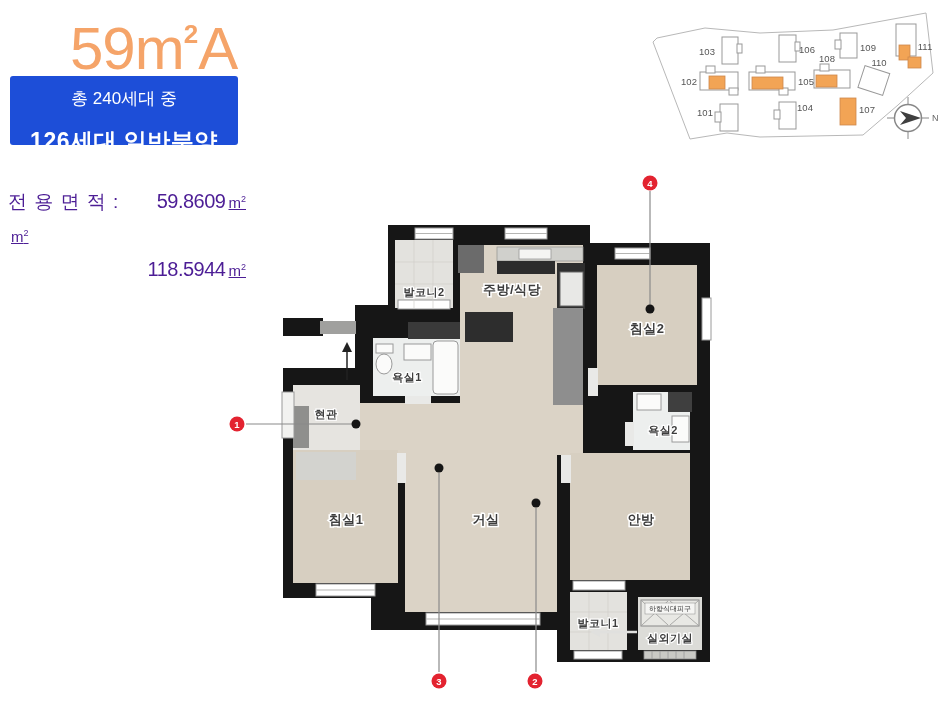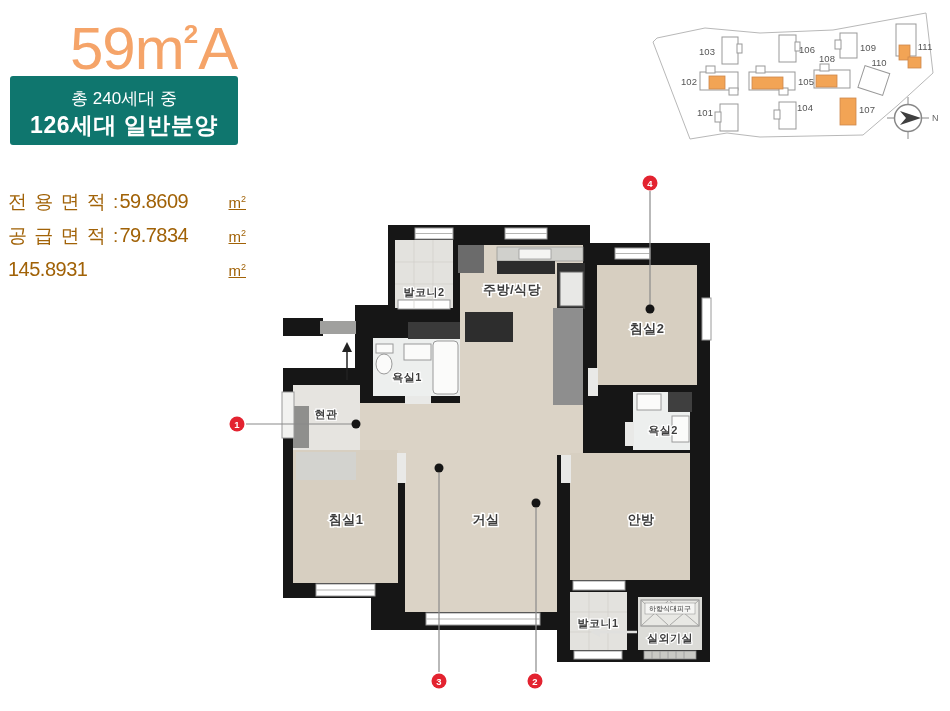--- a/index.html
+++ b/index.html
@@ -5,28 +5,28 @@
   html,body{margin:0;padding:0;background:#ffffff;}
   body{width:950px;height:711px;position:relative;overflow:hidden;
        font-family:"Liberation Sans","DejaVu Sans",sans-serif;}
   .scene{position:absolute;left:0;top:0;}
 
   
   .plan-title{position:absolute;left:36px;top:2px;color:#f5a469;
               font-size:60px;font-weight:500;letter-spacing:-1px;line-height:64px;margin-left:34px;}
   .plan-title sup{font-size:26px;font-weight:600;vertical-align:26px;letter-spacing:0;}
   .badge{position:absolute;left:10px;top:76px;width:228px;height:69px;
-         background:#0f766e;border-radius:3px;color:#ffffff;text-align:center;}
+         background:#1d4ed8;border-radius:3px;color:#ffffff;text-align:center;}
   .badge .l1{font-size:17px;margin-top:11px;}
-  .badge .l2{font-size:23px;font-weight:700;margin-top:0;letter-spacing:0.5px;}
-
-  .areas{position:absolute;left:8px;top:184px;width:238px;color:#a16207;}
+  .badge .l2{font-size:23px;font-weight:700;margin-top:16px;letter-spacing:0.5px;}
+
+  .areas{position:absolute;left:8px;top:184px;width:238px;color:#4c1d95;}
   .area-row{display:flex;align-items:baseline;font-size:19px;line-height:30px;}
   .area-row .lbl{letter-spacing:1px;white-space:pre;}
-  .area-row .val{flex:1;text-align:left;font-size:20px;letter-spacing:-0.5px;}
+  .area-row .val{flex:1;text-align:right;font-size:20px;letter-spacing:-0.5px;}
   .area-row .unit{font-size:15px;margin-left:3px;text-decoration:underline;}
   .area-row .unit sup{font-size:9px;vertical-align:6px;}
 
   
   text{font-family:"Liberation Sans","DejaVu Sans",sans-serif;}
   .room-label{font-size:13px;font-weight:700;fill:#3d3d3d;stroke:#ffffff;
               stroke-width:3px;paint-order:stroke;letter-spacing:0.5px;text-anchor:middle;}
   .room-label.small{font-size:11px;stroke-width:2.5px;}
   .room-label.tiny{font-size:7px;stroke-width:0;font-weight:400;fill:#333;letter-spacing:0;}
   .bldg-label{font-size:9.5px;fill:#555;text-anchor:middle;}
@@ -43,26 +43,24 @@
   <div class="l2">126세대 일반분양</div>
 </div>
 
 <div class="areas">
   <div class="area-row">
     <span class="lbl">전 용 면 적 :</span>
     <span class="val">59.8609</span>
     <span class="unit"><span>m</span><sup>2</sup></span>
   </div>
   <div class="area-row">
-    <span class="lbl">공 급 면 적 :</span>
-    <span class="val">79.7834</span>
     <span class="unit"><span>m</span><sup>2</sup></span>
   </div>
   <div class="area-row">
-    <span class="val">145.8931</span>
+    <span class="val">118.5944</span>
     <span class="unit"><span>m</span><sup>2</sup></span>
   </div>
 </div>
 
 <svg class="scene" width="950" height="711" viewBox="0 0 950 711">
 
   <g>
     <polygon points="657,38 705,28 760,33 833,30 926,13 933,73 898,105 863,135 760,137 727,133 690,139 653,42" fill="none" stroke="#b8b8b8" stroke-width="1"></polygon>
 
     <g fill="#ffffff" stroke="#999999" stroke-width="1">

